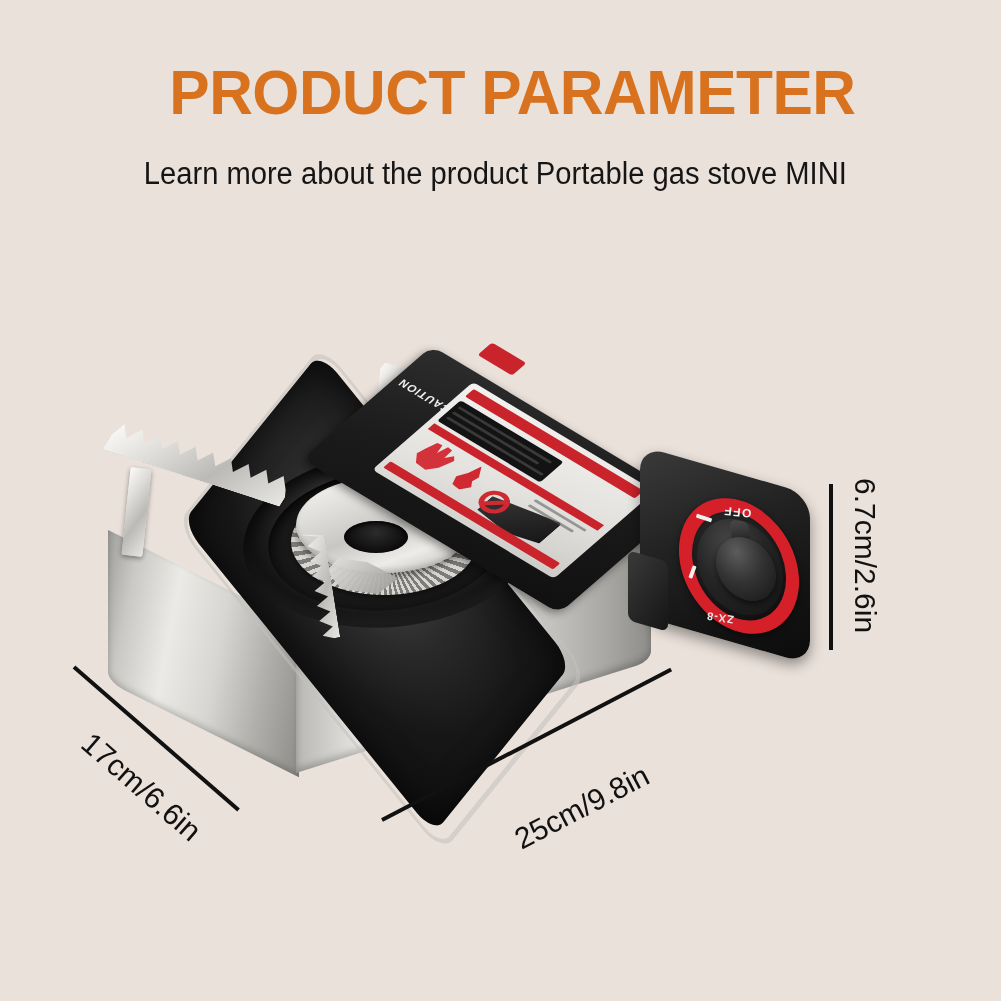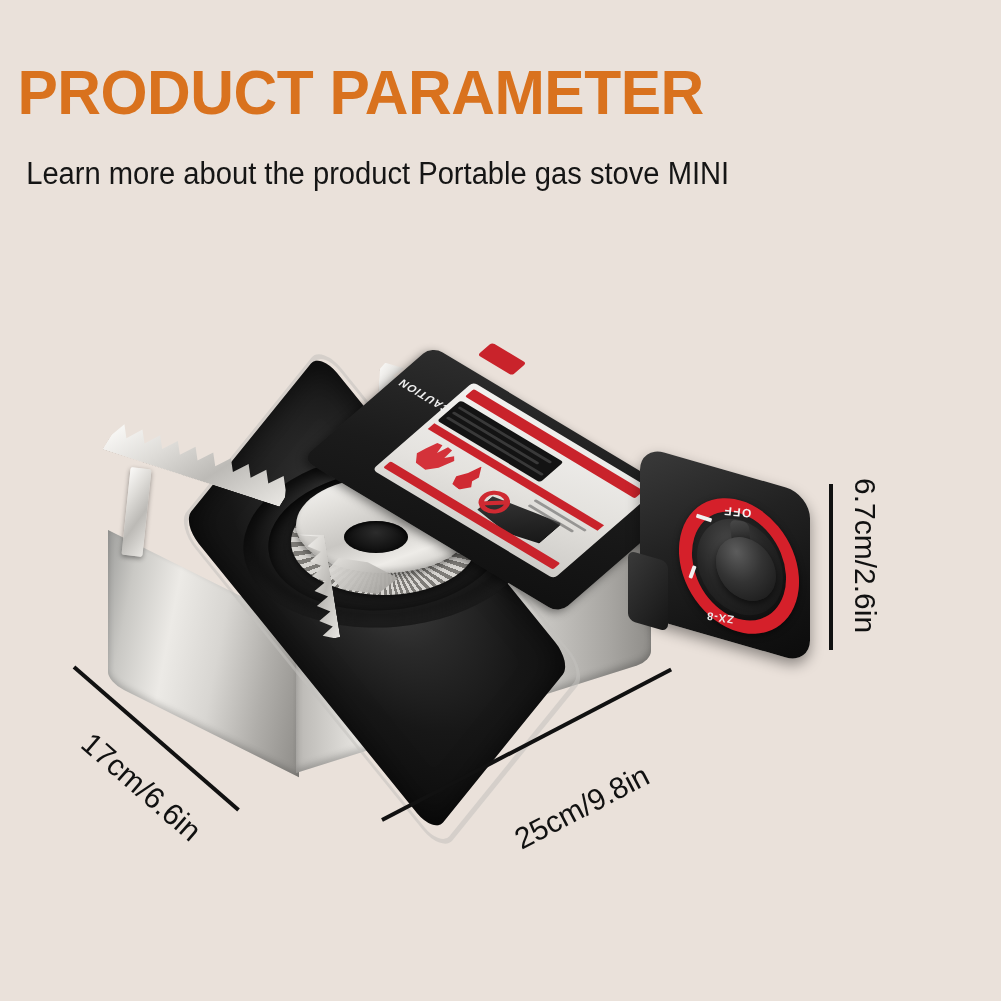--- a/index.html
+++ b/index.html
@@ -13,21 +13,21 @@
     font-family: "Liberation Sans", sans-serif;
     overflow: hidden;
     position: relative;
   }
 
   
   #header {
     position: absolute;
     top: 0; left: 0;
     width: 873px;
-    text-align: left;
+    text-align: right;
   }
   #page-title {
     margin: 0;
     padding-top: 56px;
     font-size: 63px;
     font-weight: bold;
     letter-spacing: -0.5px;
     color: #d9721e;
     font-family: "Liberation Sans", sans-serif;
     transform: scaleX(0.96);

